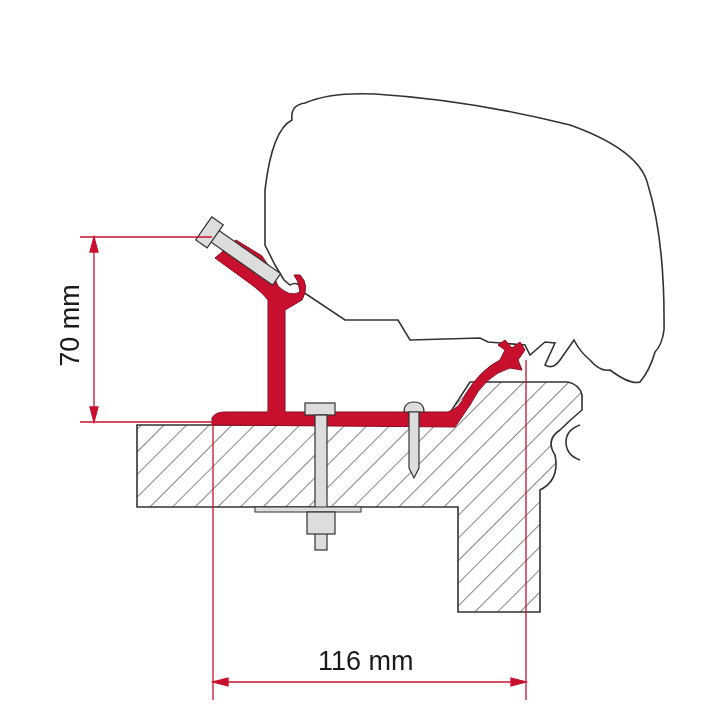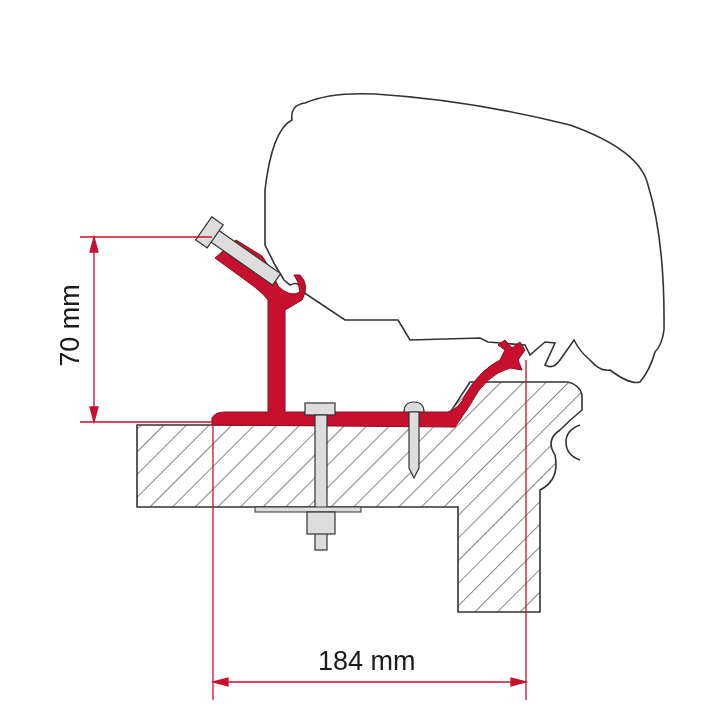--- a/index.html
+++ b/index.html
@@ -55,14 +55,14 @@
   <g stroke="#c8102e" stroke-width="1.3" fill="#c8102e">
     <line x1="213" y1="425" x2="213" y2="700"></line>
     <line x1="526" y1="360" x2="526" y2="700"></line>
     <line x1="220" y1="682" x2="518" y2="682"></line>
     <path d="M213,682 L228,678 L228,686 Z"></path>
     <path d="M526,682 L511,678 L511,686 Z"></path>
   </g>
 </svg>
 
 <div class="lbl" id="lbl-h">70 mm</div>
-<div class="lbl" id="lbl-w">184 mm</div>
+<div class="lbl" id="lbl-w">116 mm</div>
 </div>
 
 </body></html>

